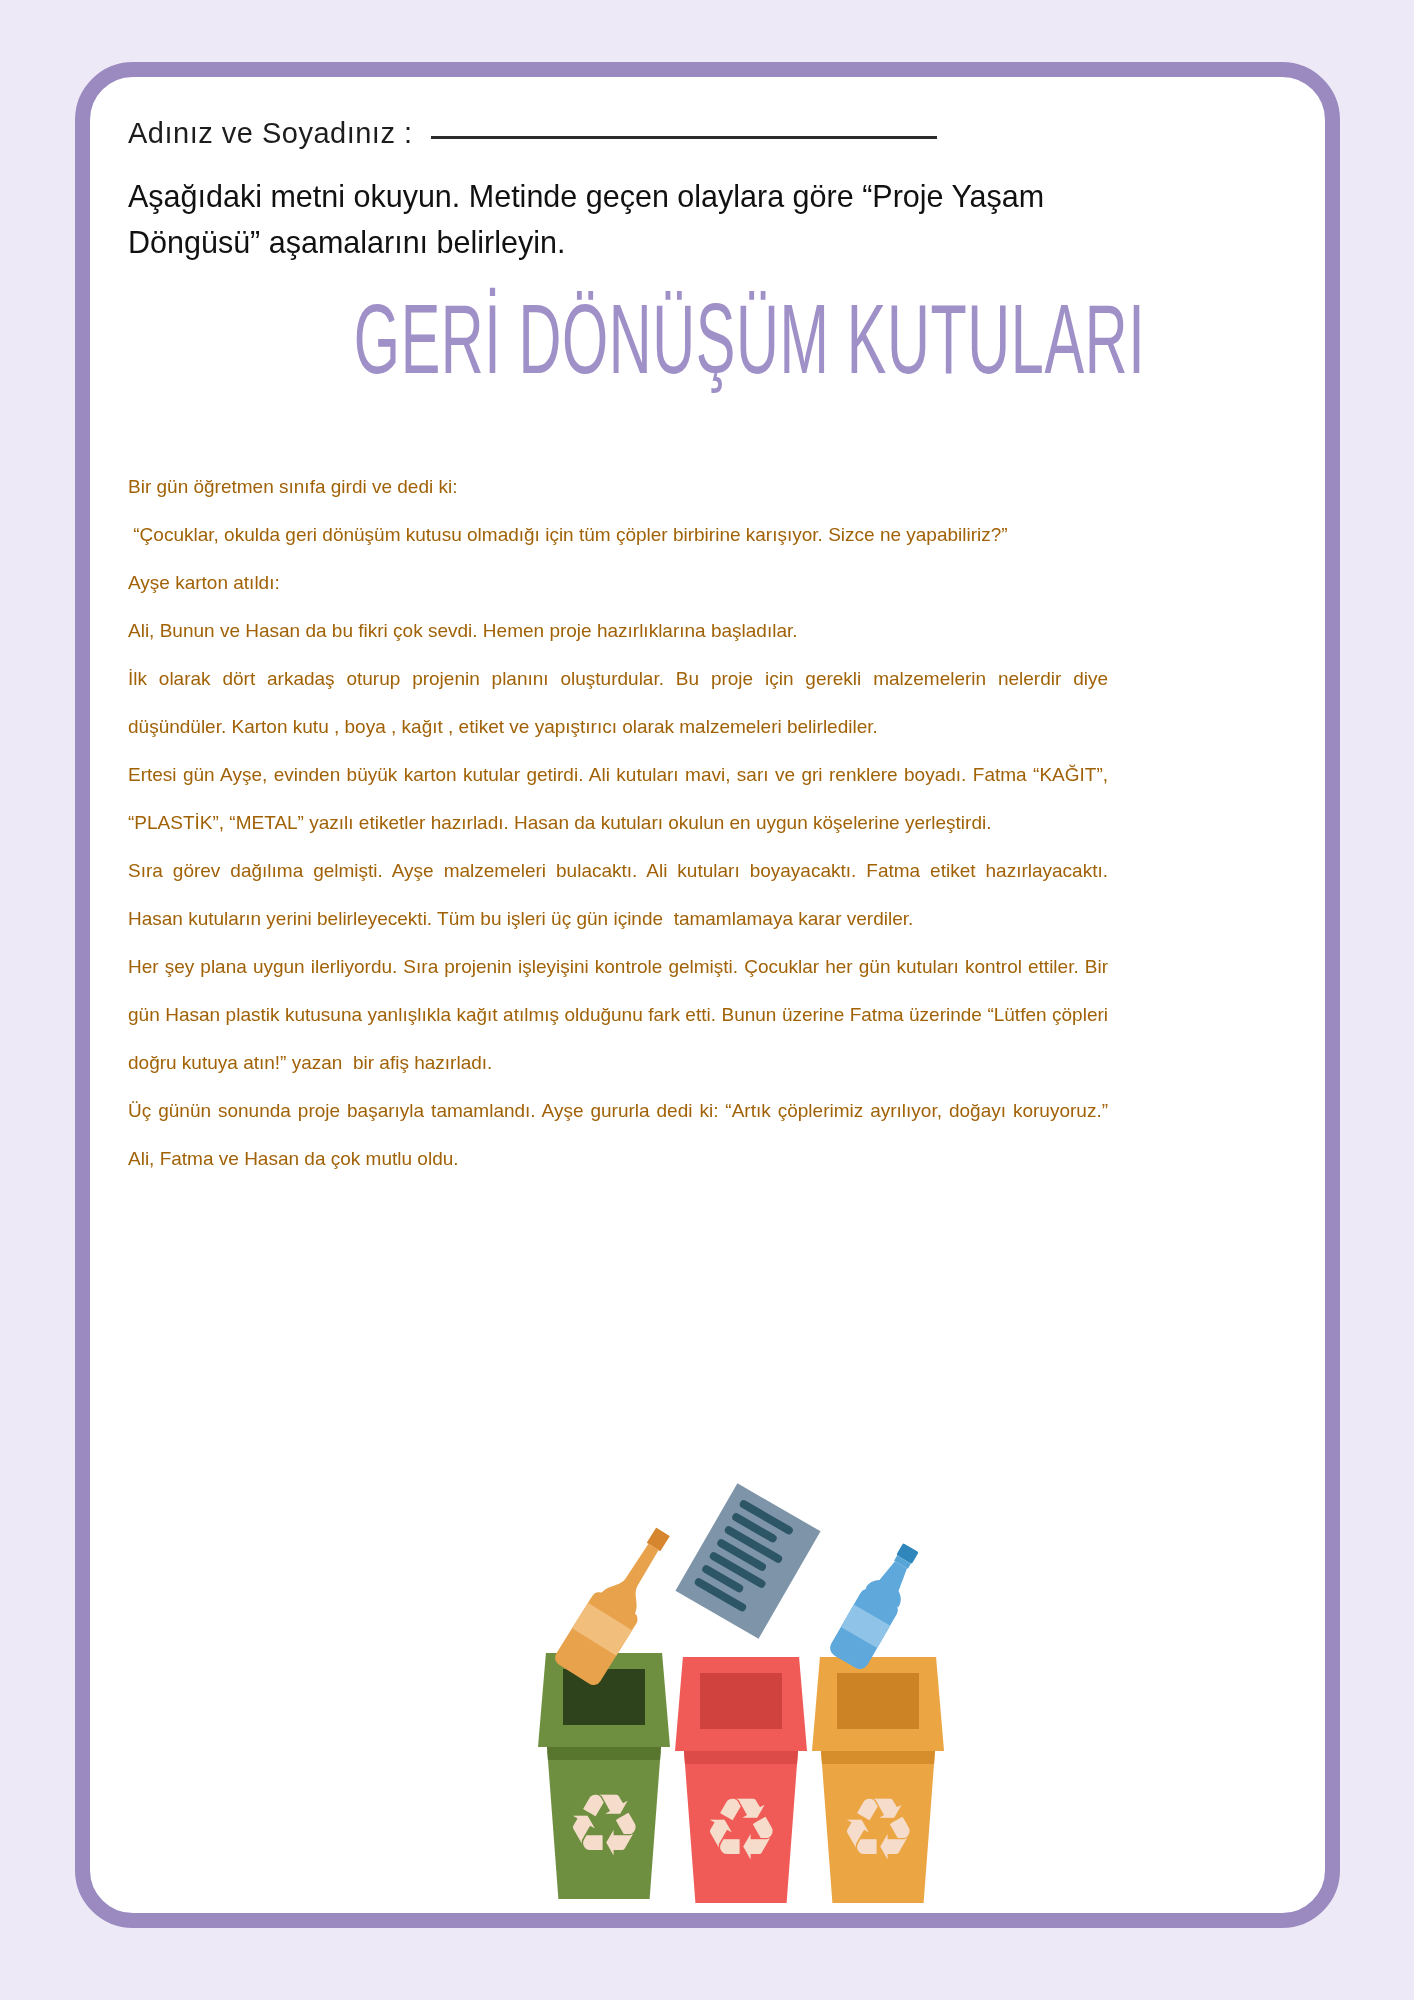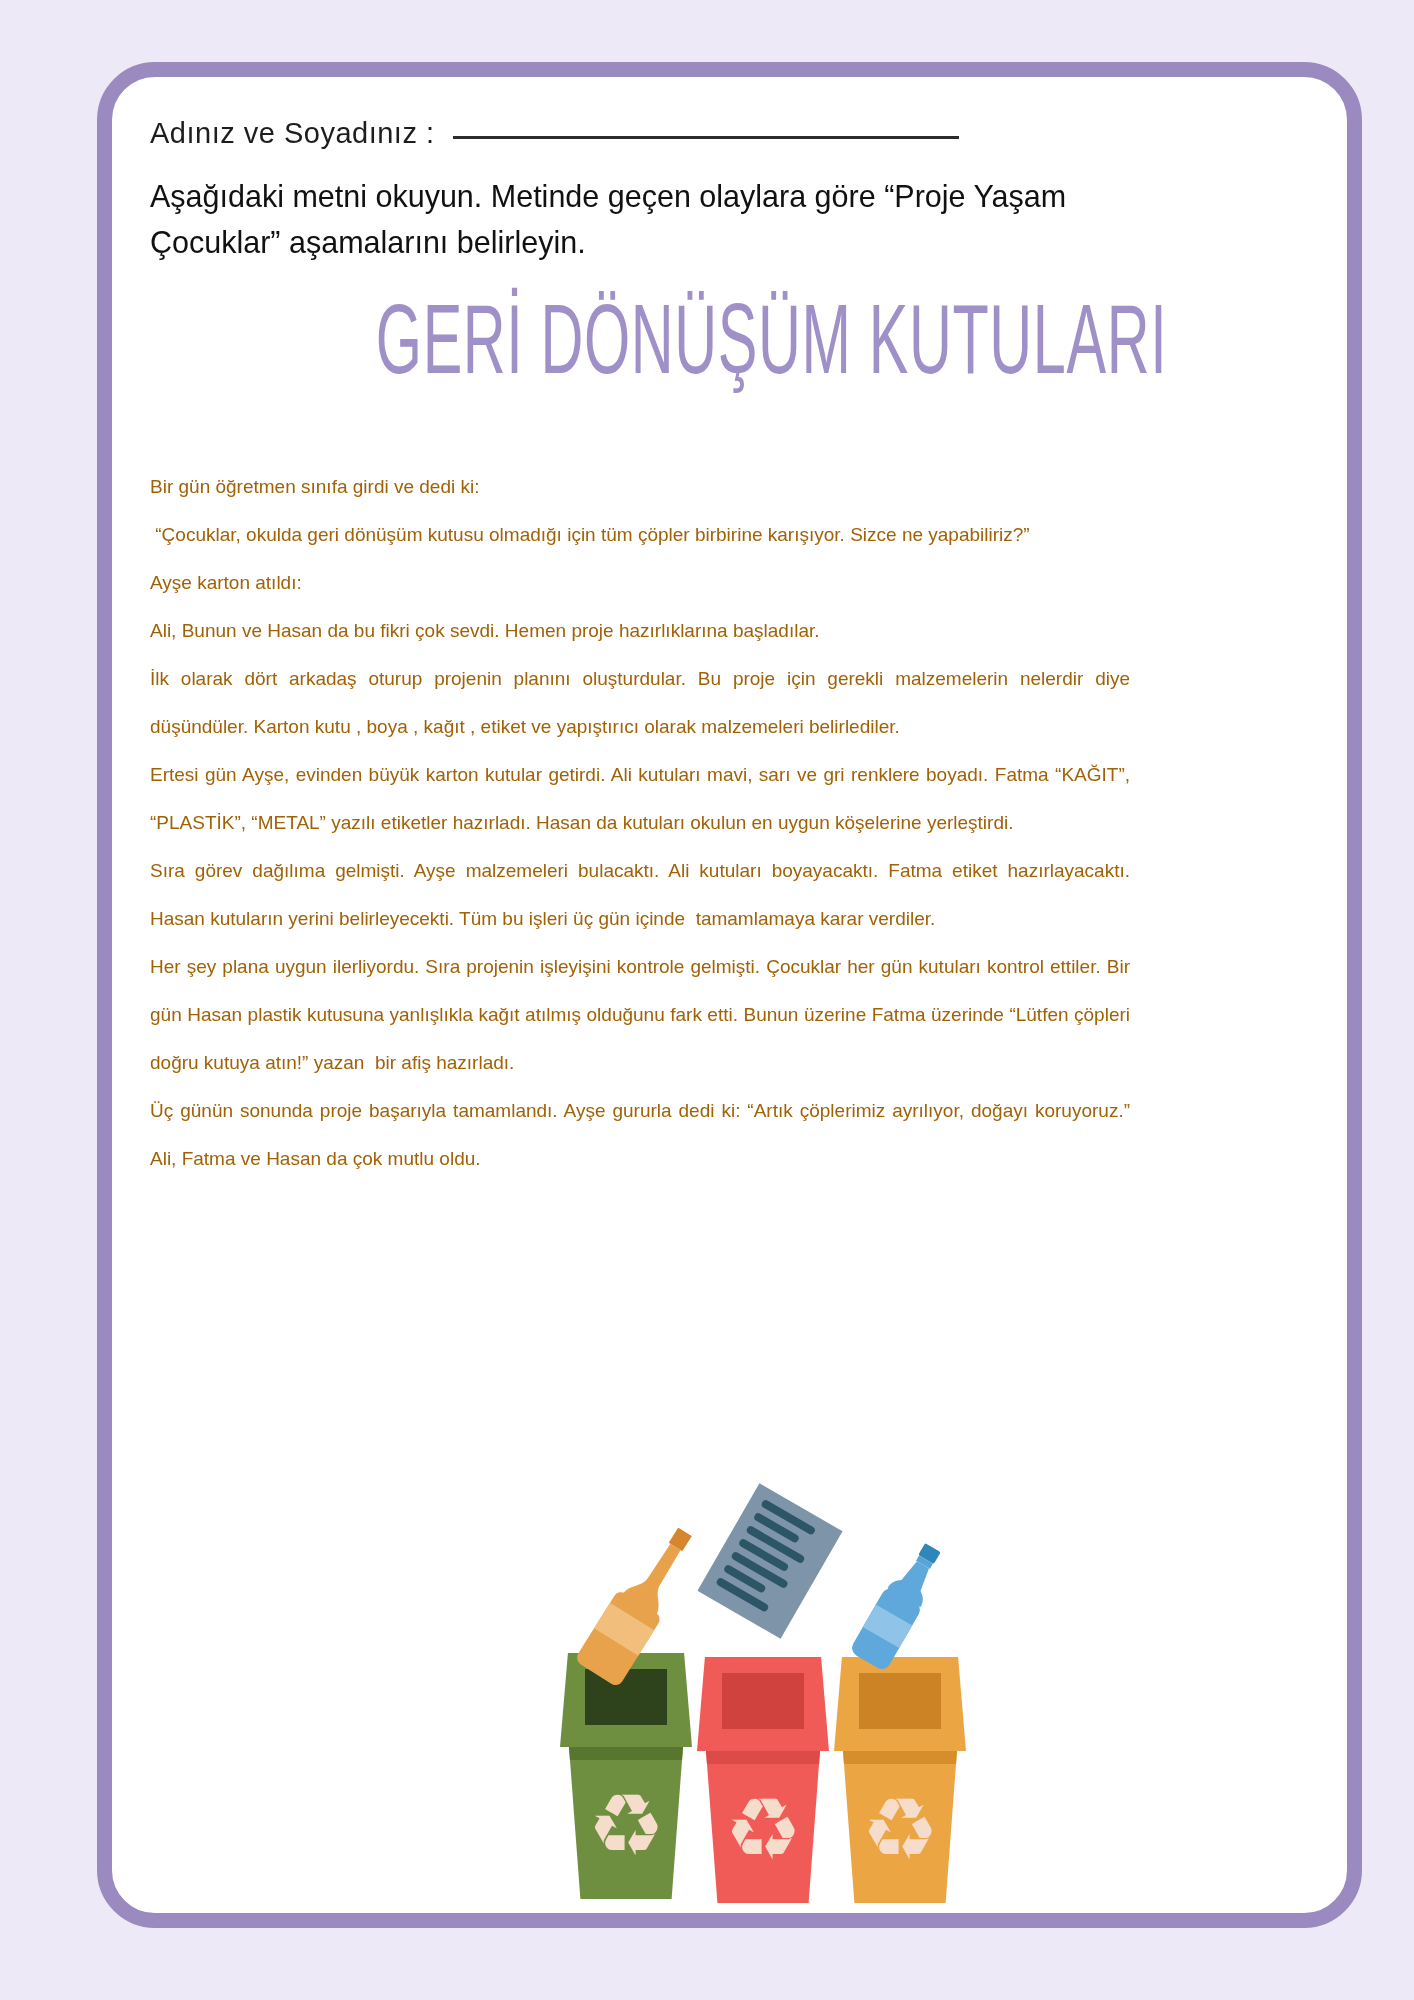--- a/index.html
+++ b/index.html
@@ -5,21 +5,21 @@
   html,body{margin:0;padding:0;}
   body{
     width:1414px;height:2000px;position:relative;overflow:hidden;
     background:#EDE9F7;
     font-family:"Liberation Sans",sans-serif;
     color:#202020;
   }
   .card{
     position:absolute;left:75px;top:62px;width:1265px;height:1866px;
     box-sizing:border-box;background:#ffffff;
-    border:15px solid #9A8AC0;border-radius:58px;margin-left:22px;
+    border:15px solid #9A8AC0;border-radius:58px;
   }
   
   .name-row{position:absolute;left:38px;top:40px;display:flex;align-items:baseline;}
   .name-label{font-size:29px;color:#1d1d1d;letter-spacing:0.5px;}
   .name-line{display:inline-block;width:506px;border-bottom:3px solid #2b2b2b;margin-left:18px;transform:translateY(-4px);}
   
   .instruction{position:absolute;left:38px;top:96px;width:920px;font-weight:400;font-size:30.5px;line-height:46px;color:#111;}
   
   .title-wrap{position:absolute;left:0;right:0;top:212px;text-decoration:underline;}
   .title-text{display:inline-block;font-size:99px;font-weight:400;letter-spacing:1px;color:#A090C8;transform:scaleX(0.60);transform-origin:50% 50%;white-space:nowrap;line-height:1;}
@@ -57,21 +57,21 @@
 
 <div class="card">
 
   <div class="name-row">
     <span class="name-label">Adınız ve Soyadınız :</span>
     <span class="name-line"></span>
   </div>
 
   <div class="instruction">
     <div>Aşağıdaki metni okuyun. Metinde geçen olaylara göre “Proje Yaşam</div>
-    <div>Çocuklar” aşamalarını belirleyin.</div>
+    <div>Döngüsü” aşamalarını belirleyin.</div>
   </div>
 
   <div class="title-wrap">
     <span class="title-text">GERİ DÖNÜŞÜM KUTULARI</span>
   </div>
 
   <div class="story">
     <p>Bir gün öğretmen sınıfa girdi ve dedi ki:</p>
     <p> “Çocuklar, okulda geri dönüşüm kutusu olmadığı için tüm çöpler birbirine karışıyor. Sizce ne yapabiliriz?”</p>
     <p>Ayşe karton atıldı:</p>

